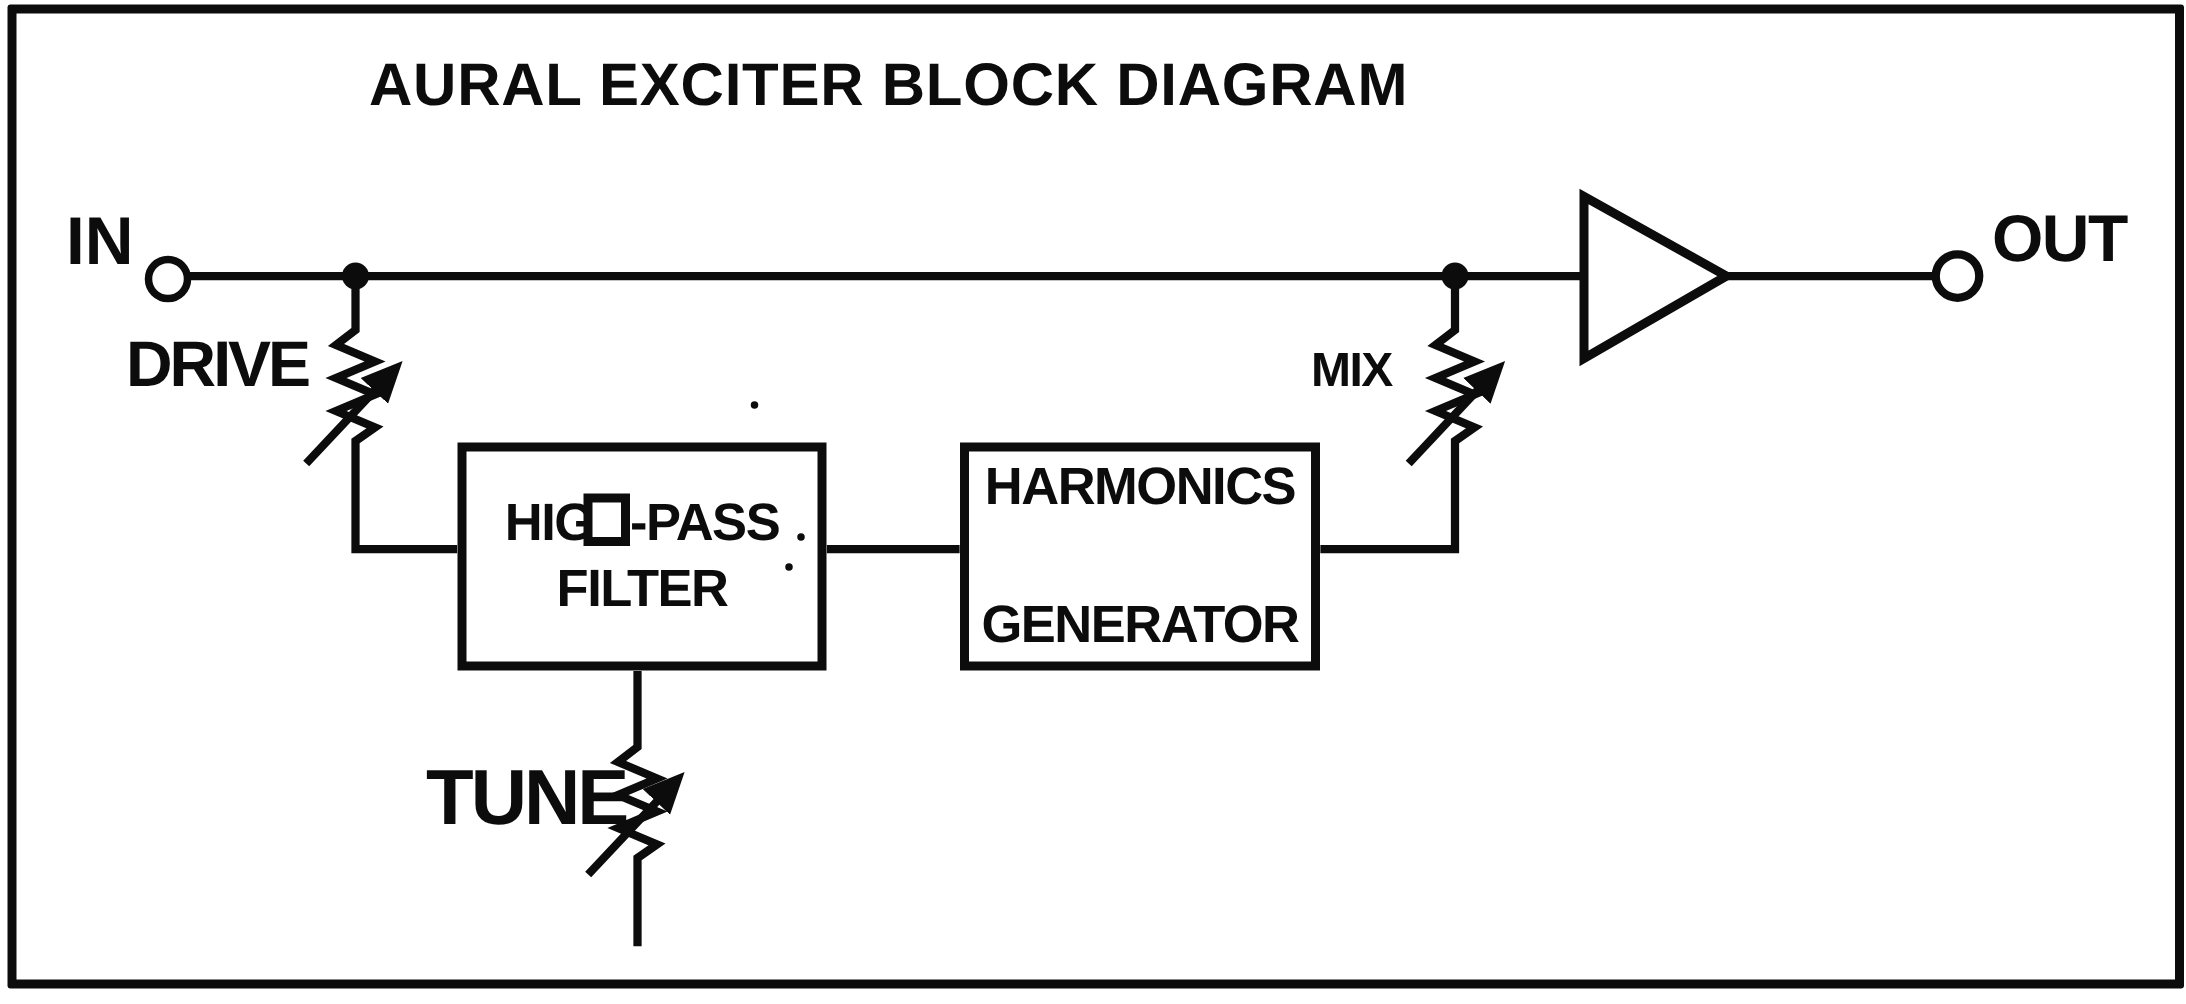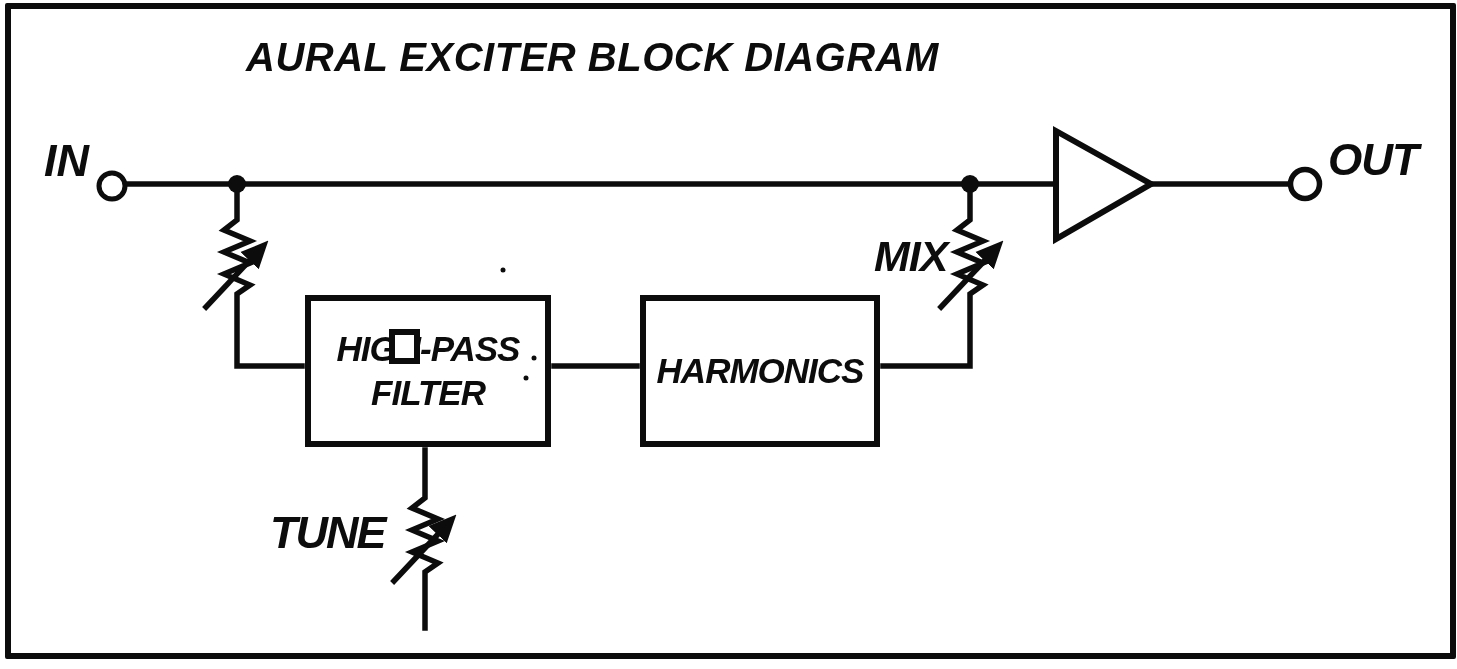--- a/index.html
+++ b/index.html
@@ -2,60 +2,62 @@
 <html><head>
 <meta charset="utf-8">
 <style>
   :root{
     --ink:#0c0c0c;
     --paper:#ffffff;
   }
   html,body{margin:0;padding:0;background:var(--paper);}
   body{width:1457px;height:669px;overflow:hidden;
        font-family:"Liberation Sans","DejaVu Sans",sans-serif;}
-  .canvas{position:relative;width:1457px;height:669px;background:var(--paper);font-style:italic;}
+  .canvas{position:relative;width:1457px;height:669px;background:var(--paper);}
   .frame{position:absolute;left:5px;top:3px;width:1451px;height:656px;
          box-sizing:border-box;border:6px solid var(--ink);border-radius:2px;}
   .txt{position:absolute;color:var(--ink);font-weight:700;white-space:nowrap;}
   .title{left:246px;top:37px;font-size:40px;letter-spacing:0.5px;line-height:40px;}
   .lbl-in{left:44px;top:143px;font-size:45px;line-height:36px;}
   .lbl-out{left:1328px;top:138px;font-size:44px;line-height:44px;letter-spacing:-1px;text-align:center;}
   .lbl-drive{left:84px;top:222px;font-size:43px;line-height:43px;letter-spacing:-2px;}
-  .lbl-mix{left:874px;top:235px;font-size:43px;line-height:43px;letter-spacing:-1px;}
-  .lbl-tune{left:270px;top:510px;font-size:45px;line-height:45px;letter-spacing:-2px;}
+  .lbl-mix{left:874px;top:225px;font-size:32px;line-height:43px;letter-spacing:-1px;}
+  .lbl-tune{left:284px;top:510px;font-size:52px;line-height:45px;letter-spacing:-2px;}
   .block{position:absolute;box-sizing:border-box;border:6px solid var(--ink);
          background:var(--paper);display:flex;flex-direction:column;
          align-items:center;justify-content:center;
          color:var(--ink);font-weight:700;font-size:35px;line-height:44px;
          letter-spacing:-1px;text-align:center;}
   .block-hp{left:305px;top:295px;width:246px;height:152px;}
   .block-hg{left:640px;top:295px;width:240px;height:152px;gap:48px;}
   .wires{position:absolute;left:0;top:0;pointer-events:none;}
 </style>
 </head>
 <body>
 
 <div class="canvas">
 
   <div class="frame"></div>
 
   <div class="txt title">AURAL EXCITER BLOCK DIAGRAM</div>
 
   <div class="txt lbl-in">IN</div>
   <div class="txt lbl-out">OUT</div>
+  <div class="txt lbl-drive">DRIVE</div>
   <div class="txt lbl-mix">MIX</div>
   <div class="txt lbl-tune">TUNE</div>
 
   <div class="block block-hp">
     <div>HIGH-PASS</div>
     <div>FILTER</div>
   </div>
 
   <div class="block block-hg">
     <div>HARMONICS</div>
+    <div>GENERATOR</div>
   </div>
 
   <svg class="wires" width="1457" height="669" viewBox="0 0 1457 669" fill="none" stroke="#0c0c0c" stroke-width="5.5" stroke-linecap="square" stroke-linejoin="miter">
     <defs>
       <marker id="ah" viewBox="0 0 11 10" refX="2" refY="5" markerWidth="5" markerHeight="5" orient="auto">
         <path d="M0,0 L11,5 L0,10 Z" fill="#0c0c0c" stroke="none"></path>
       </marker>
     </defs>
 
     <line x1="127" y1="184" x2="1053" y2="184"></line>

